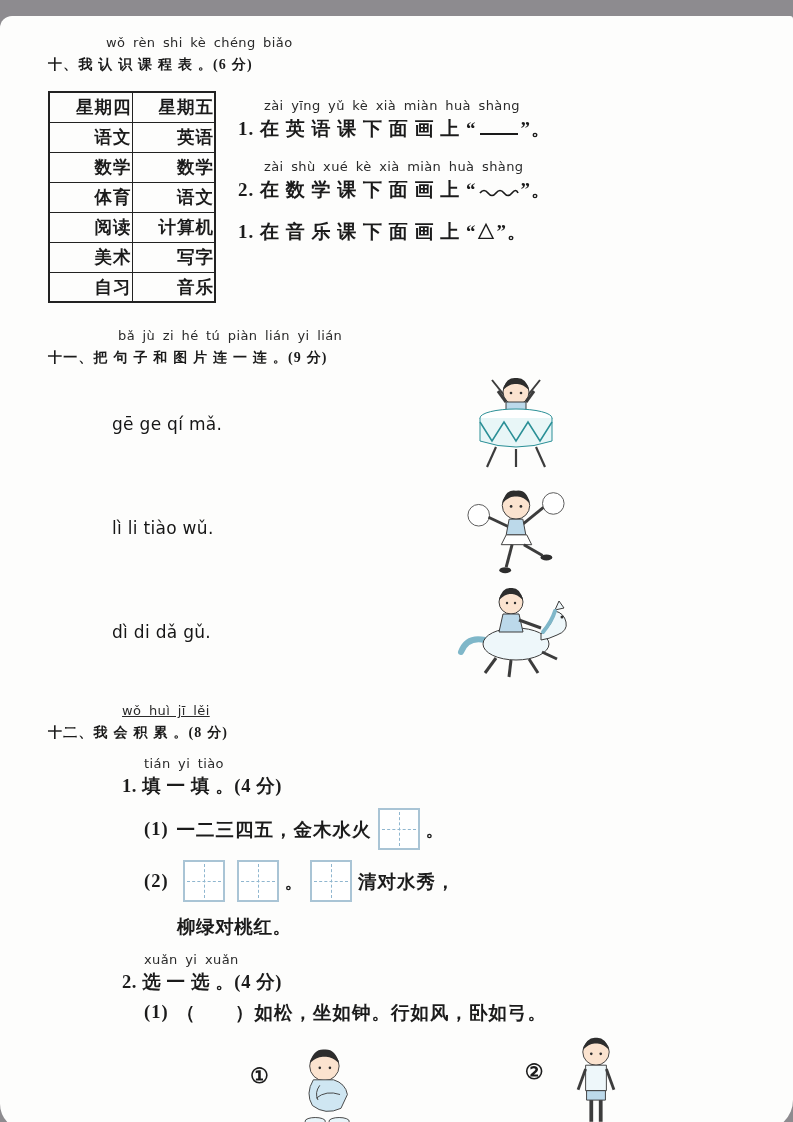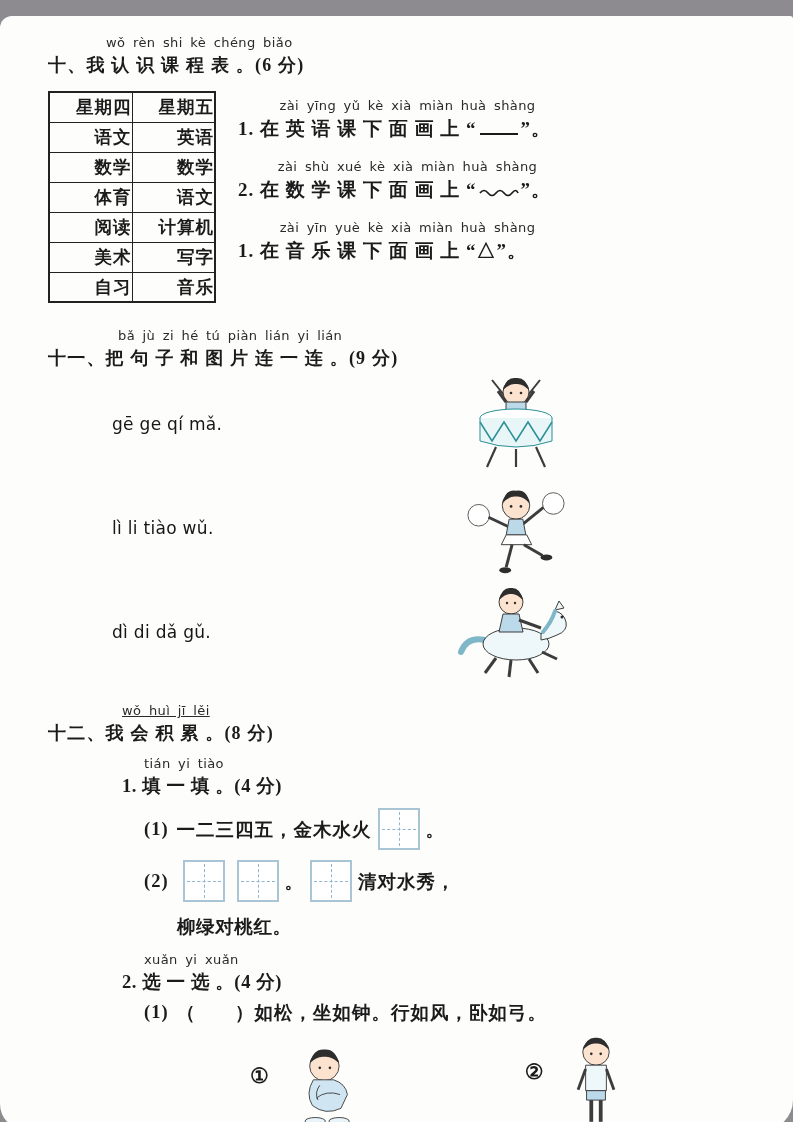--- a/index.html
+++ b/index.html
@@ -7,34 +7,34 @@
   body { font-family:"Liberation Serif", serif; }
   .page {
     width:793px; height:1114px; margin:16px auto; background:#fdfdfc;
     border-radius:12px 3px 30px 26px; overflow:hidden; position:relative;
     padding:16px 36px 0 48px; color:#1b1b1b;
   }
   .pinyin {
     font-family:"DejaVu Sans", sans-serif; font-size:13px; color:#2a2a2a;
     letter-spacing:.4px; word-spacing:3px; line-height:17px;
   }
-  .h { font-size:18px; font-weight:700; letter-spacing:1.2px; line-height:28px; }
+  .h { font-size:14px; font-weight:700; letter-spacing:1.2px; line-height:28px; }
   .bodyline { font-size:18.5px; font-weight:600; letter-spacing:.6px; }
 
   
   .sec10 { margin-top:2px; }
   .s10body { display:flex; margin-top:12px; }
   table.schedule { border-collapse:collapse; border:2.5px solid #222; height:max-content; }
   table.schedule th, table.schedule td {
     border:1.6px solid #222; width:83px; height:30px; text-align:right;
     font-weight:700; font-size:17.5px; letter-spacing:1px;
   }
   .tasks { margin-left:22px; padding-top:6px; }
   .task { margin-bottom:16px; }
-  .task .pinyin { margin-left:26px; margin-bottom:2px;text-align:center; }
+  .task .pinyin { margin-left:26px; margin-bottom:2px; }
   .tline { font-size:19px; font-weight:600; letter-spacing:1px; white-space:nowrap; }
   .mark-straight { display:inline-block; width:38px; height:15px; border-bottom:2px solid #1a1a1a; margin:0 3px; }
   .mark-wavy { vertical-align:-1px; margin:0 2px; }
   .mark-tri { font-size:19px; }
 
   
   .sec11 { margin-top:24px; }
   .sec11 > .pinyin { margin-left:70px; }
   .mrow { display:flex; align-items:center; min-height:104px;gap:12px; }
   .sentence { margin-left:64px; width:306px; font-family:"DejaVu Sans", sans-serif; font-size:17px; color:#161616; letter-spacing:.3px; }
@@ -116,21 +116,20 @@
         </div>
         <div class="task">
           <div class="pinyin">zài shù xué kè xià miàn huà shàng</div>
           <div class="tline">
             <span>2. 在 数 学 课 下 面 画 上 </span><span>“</span><svg class="mark-wavy" width="40" height="11" viewBox="0 0 40 11">
                 <path d="M1 7 Q5 2 9 7 T17 7 T25 7 T33 7 T39 7" fill="none" stroke="#1a1a1a" stroke-width="1.7"></path>
               </svg><span>”。</span>
           </div>
         </div>
         <div class="task">
-          <div class="pinyin">zài yīn yuè kè xià miàn huà shàng</div>
           <div class="tline">
             <span>1. 在 音 乐 课 下 面 画 上 </span><span>“</span><span class="mark-tri">△</span><span>”。</span>
           </div>
         </div>
       </div>
     </div>
   </section>
 
   <section class="sec11">
     <div class="pinyin">bǎ jù zi hé tú piàn lián yi lián</div>

